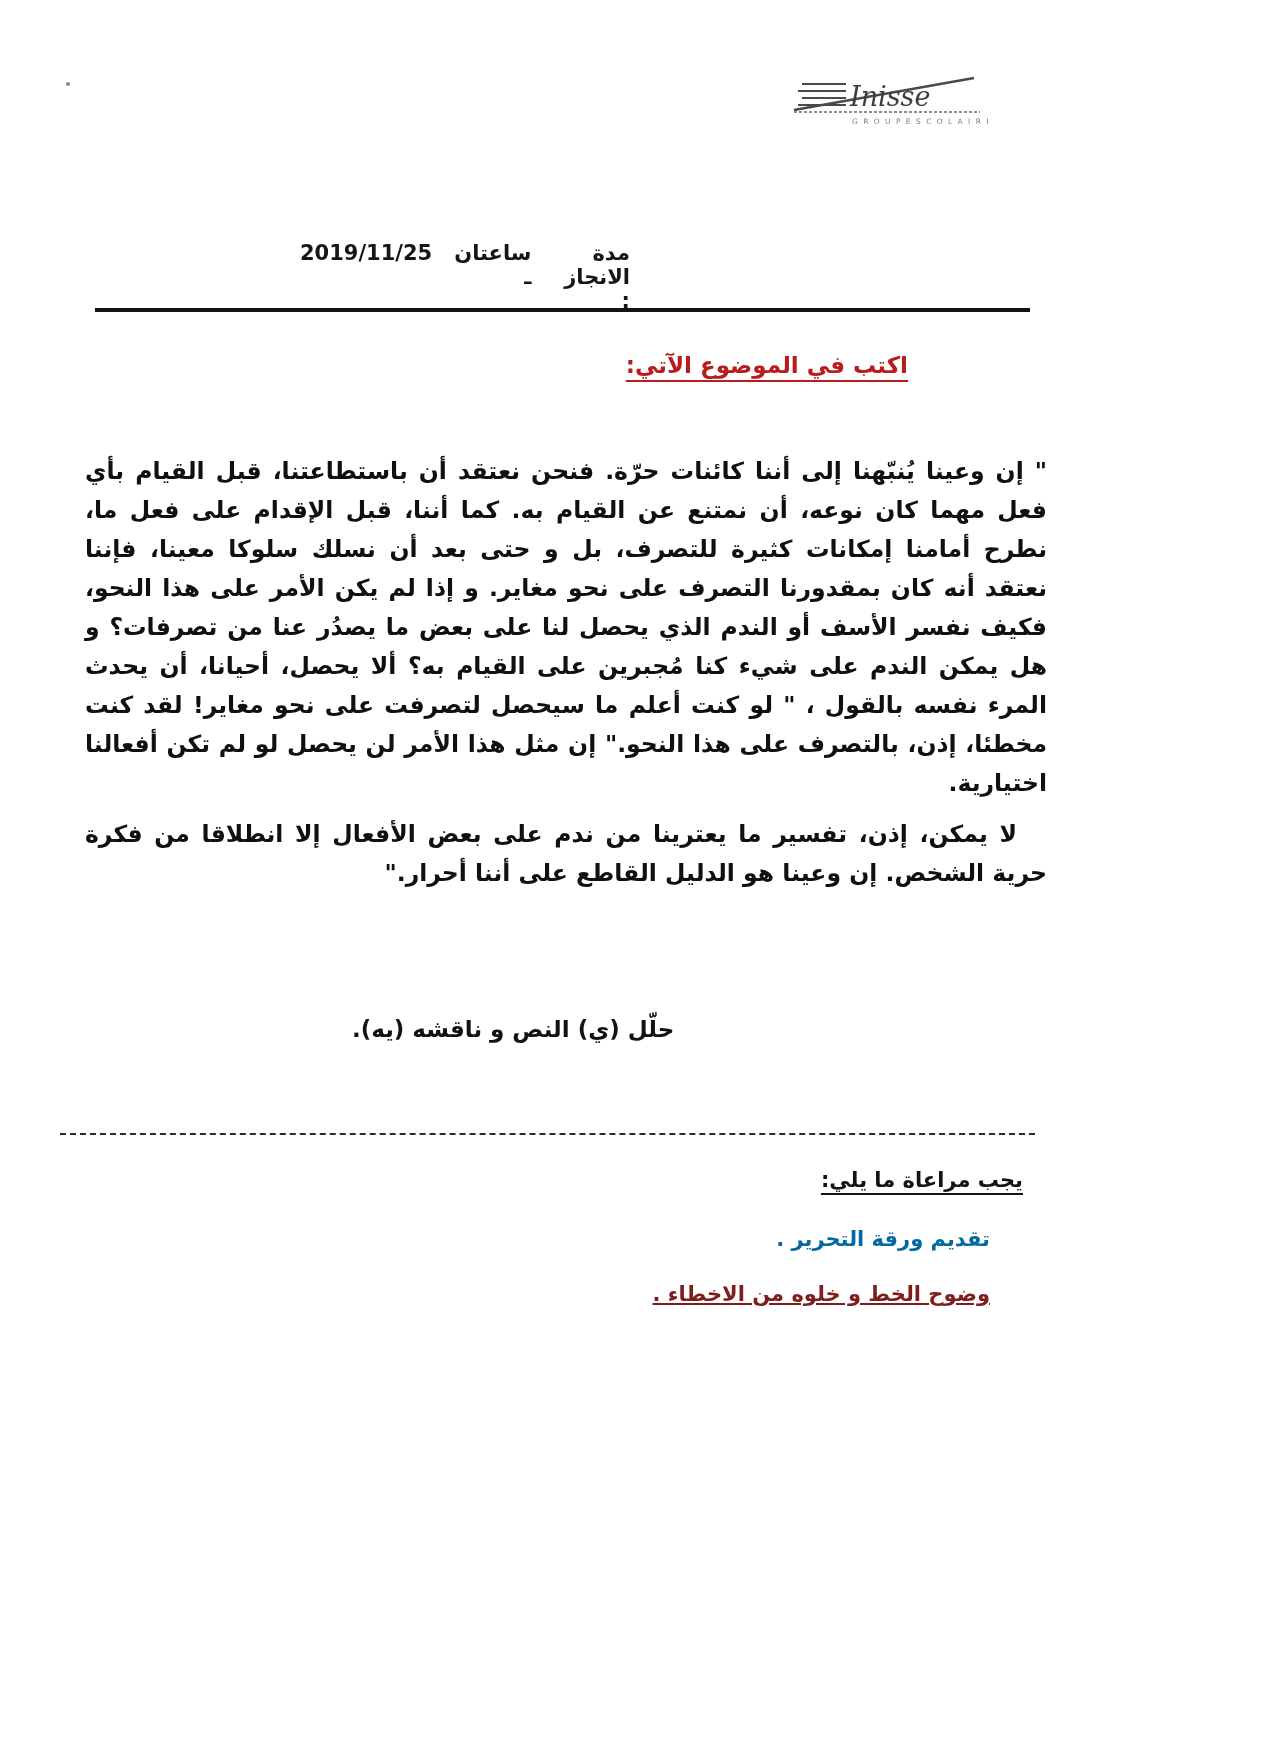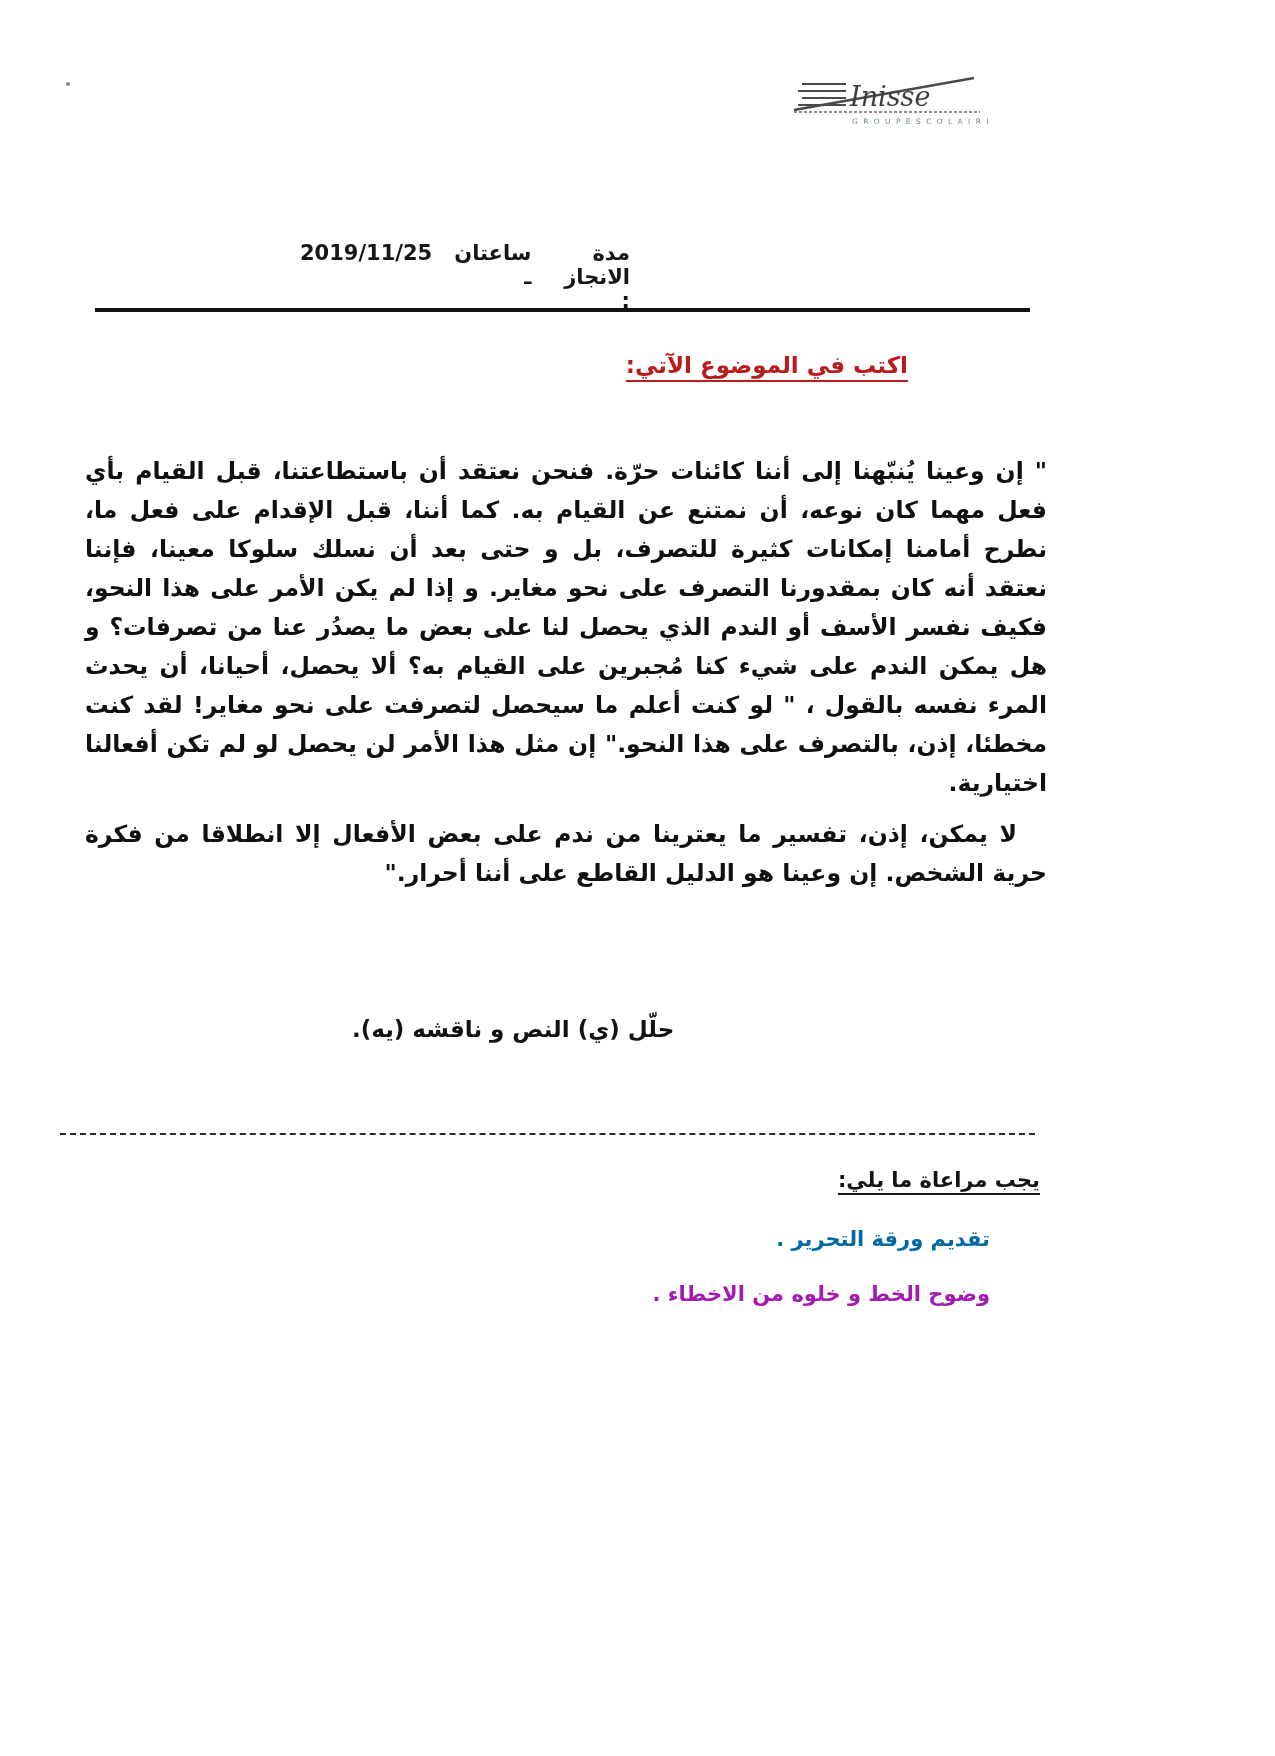--- a/index.html
+++ b/index.html
@@ -78,35 +78,35 @@
     font-size:23px; font-weight:700; color:#121212;
   }
 
   .rule-dashed {
     position:absolute; top:1133px; left:60px; width:975px; height:0;
     border-top:2.5px dashed #2a2a2a;
   }
 
   
   .notes-title {
-    position:absolute; top:1168px; right:235px;
+    position:absolute; top:1168px; right:252px;
     direction:rtl;
     font-size:21px; font-weight:700;
     text-decoration:underline;
     text-underline-offset:6px;
     text-decoration-thickness:2px;
     color:#141414;
   }
   .note-1 {
     position:absolute; top:1227px; right:285px;
     direction:rtl; font-size:21px; font-weight:700; color:#0369a1;
   }
   .note-2 {
     position:absolute; top:1282px; right:285px;
-    direction:rtl; font-size:21px; font-weight:700; color:#a21caf;
+    direction:rtl; font-size:21px; font-weight:700; color:#7f1d1d;text-decoration:underline;
   }
 </style>
 </head>
 <body>
 
 <div class="page">
 
   <div class="artifact-dot"></div>
 
   <div class="logo">

